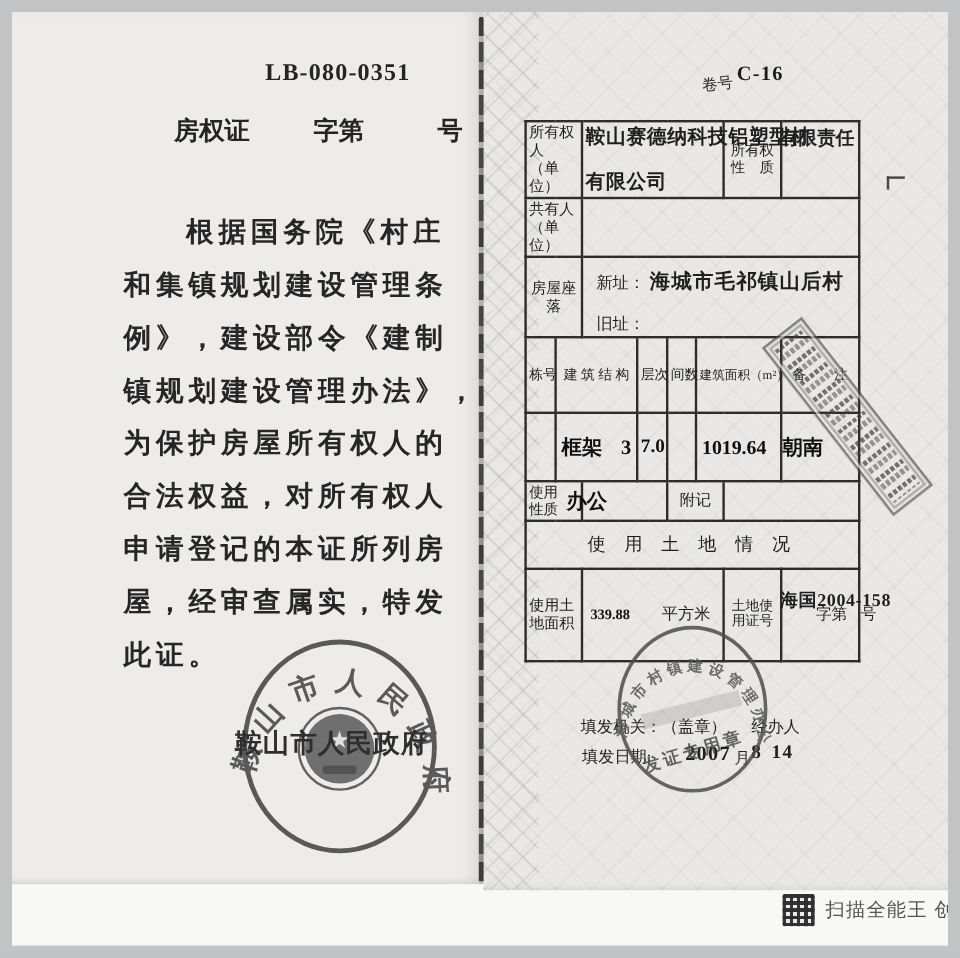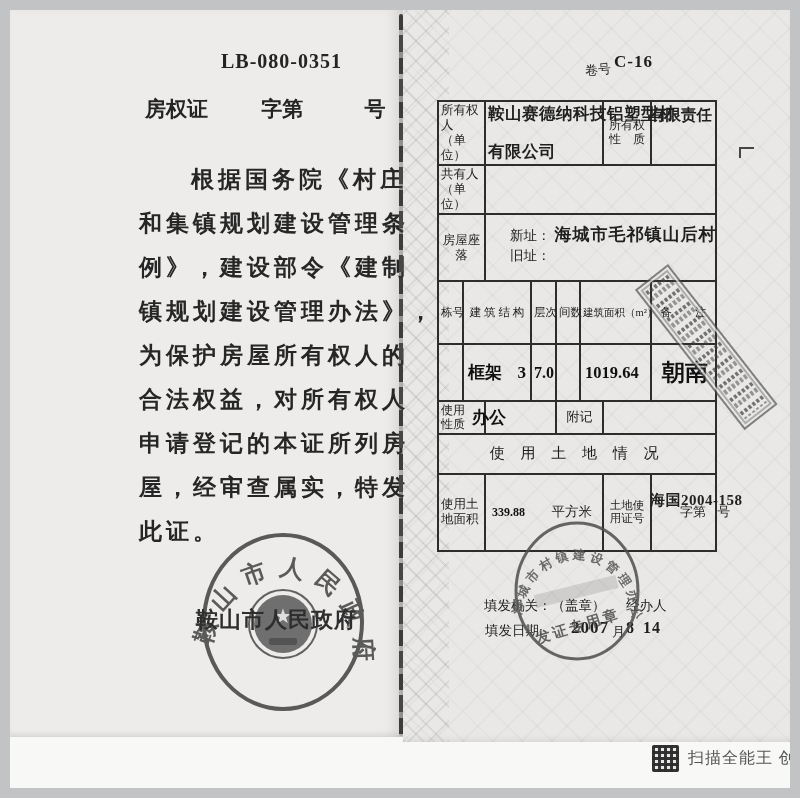--- a/index.html
+++ b/index.html
@@ -19,21 +19,21 @@
      repeating-linear-gradient(45deg, rgba(110,115,120,.16) 0 2px, transparent 2px 14px),
      repeating-linear-gradient(-45deg, rgba(110,115,120,.16) 0 2px, transparent 2px 14px);}
   .spine{position:absolute;left:399px;top:14px;width:4px;height:722px;z-index:8;border-radius:2px;
      background:repeating-linear-gradient(180deg,#3c3c3c 0 16px, rgba(60,60,60,.25) 16px 21px,#474747 21px 38px, rgba(60,60,60,.45) 38px 44px);}
 
   
   .serial{position:absolute;left:221px;top:50px;font-size:20px;font-weight:700;letter-spacing:1px;color:#242424;}
   .cert-title{position:absolute;left:145px;top:95px;font-size:21px;font-weight:700;color:#242424;}
   .cert-title span{display:inline-block;}
   .t-zidi{margin-left:48px;} .t-hao{margin-left:56px;}
-  .body-text{position:absolute;left:103px;top:158px;width:305px;margin-left:36px;}
+  .body-text{position:absolute;left:103px;top:172px;width:305px;}
   .body-line{height:44px;line-height:44px;font-size:23px;font-weight:700;letter-spacing:4px;color:#262626;white-space:nowrap;}
   .body-line.indent{padding-left:52px;}
 
   
   .seal-svg{position:absolute;filter:blur(.3px);}
   .gov-seal{left:190px;top:524px;width:186px;height:196px;opacity:.88;z-index:5;}
   .authority-text{position:absolute;left:196px;top:605px;font-size:22px;font-weight:700;letter-spacing:1px;
      color:#2e2e2e;z-index:6;white-space:nowrap;}
   .issue-seal{left:508px;top:519px;width:140px;height:146px;opacity:.85;z-index:5;}
 
@@ -178,26 +178,26 @@
     </tr>
     <tr style="height:38px">
       <td colspan="2" class="lbl">
         <span>共有人</span><br>
         <span>（单位）</span>
       </td>
       <td colspan="6"></td>
     </tr>
     <tr style="height:67px">
       <td colspan="2" class="lbl" style="text-align:center">房屋座落</td>
-      <td colspan="6" style="vertical-align:top;padding-left:24px">
+      <td colspan="6" style="vertical-align:top;padding-left:11px">
         <div class="addr-line" style="margin-top:7px">
           <span class="addr-lbl">新址：</span>
           <span class="val17">海城市毛祁镇山后村</span>
         </div>
-        <div class="addr-line" style="">
+        <div class="addr-line" style="margin-top:15px">
           <span class="addr-lbl">旧址：</span>
         </div>
       </td>
     </tr>
     <tr style="height:63px">
       <td class="hdr">栋号</td>
       <td colspan="2" class="hdr">建 筑 结 构</td>
       <td class="hdr">层次</td>
       <td class="hdr">间数</td>
       <td colspan="2" class="hdr" style="font-size:10.5px">建筑面积（m²）</td>
@@ -207,21 +207,21 @@
       <td></td>
       <td colspan="2">
         <div class="cell-flex">
           <span class="v" style="font-size:17px">框架</span>
           <span class="v" style="font-size:17px">3</span>
         </div>
       </td>
       <td class="v" style="font-size:16px;text-align:center">7.0</td>
       <td></td>
       <td colspan="2" class="v" style="font-size:16.5px;padding-left:4px">1019.64</td>
-      <td class="v" style="font-size:23px;padding-left:10px">朝南</td>
+      <td class="v" style="font-size:17px;padding-left:0">朝南</td>
     </tr>
     <tr style="height:32px">
       <td colspan="2" class="lbl" style="font-size:12px">
         <span>使用</span><br>
         <span>性质</span>
       </td>
       <td colspan="2">
         <span class="v" style="font-size:17px;margin-left:-16px;white-space:nowrap">办公</span>
       </td>
       <td colspan="2" class="lblc" style="font-size:13px">附记</td>

